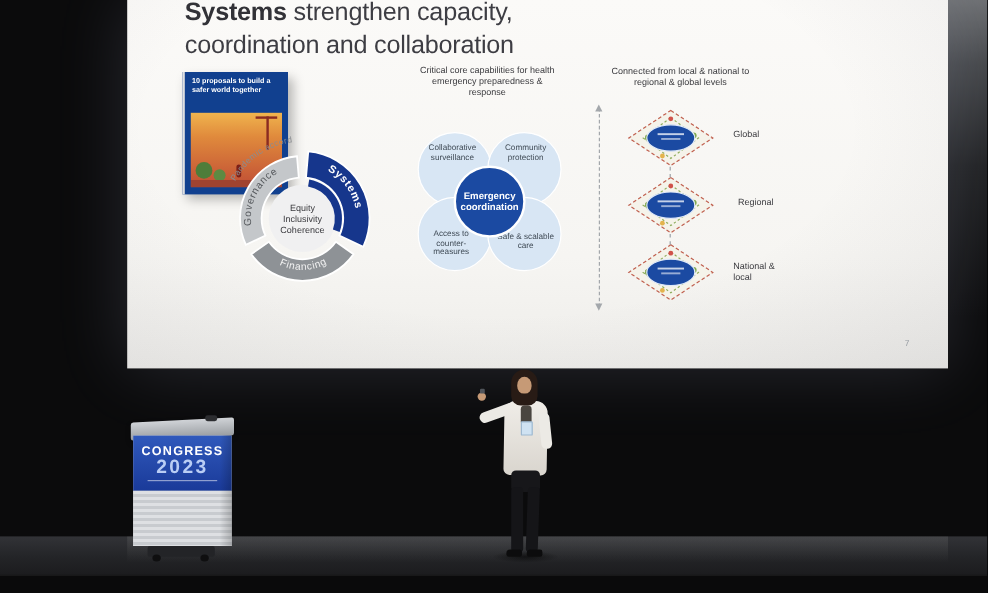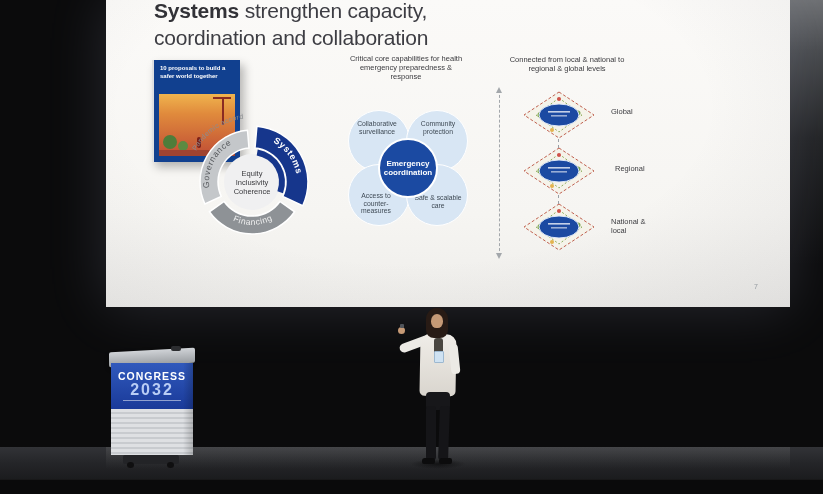--- a/index.html
+++ b/index.html
@@ -239,21 +239,21 @@
     <div class="floor-reflect"></div>
   </div>
   <div class="stage-front"></div>
 
   <div class="podium">
     <div class="podium-top"></div>
     <div class="podium-mic"></div>
     <div class="podium-front">
       <div class="podium-blue">
         <div class="podium-congress">CONGRESS</div>
-        <div class="podium-year">2032</div>
+        <div class="podium-year">2023</div>
       </div>
       <div class="podium-lower"></div>
     </div>
     <div class="podium-base"></div>
     <div class="podium-wheel pw-l"></div>
     <div class="podium-wheel pw-r"></div>
   </div>
 
   <div class="speaker">
     <div class="sp-shadow"></div>

